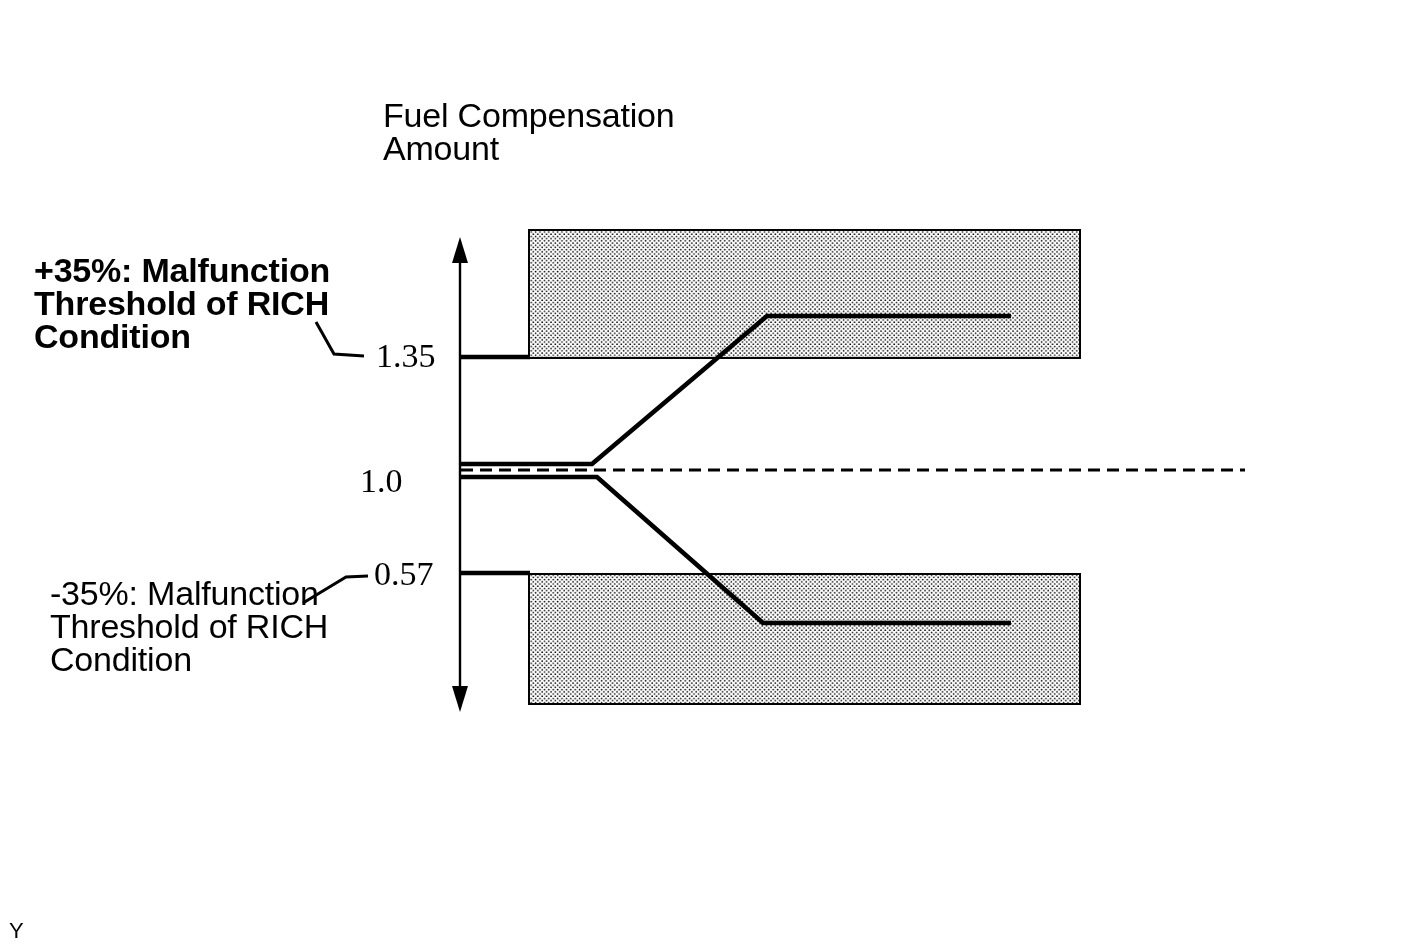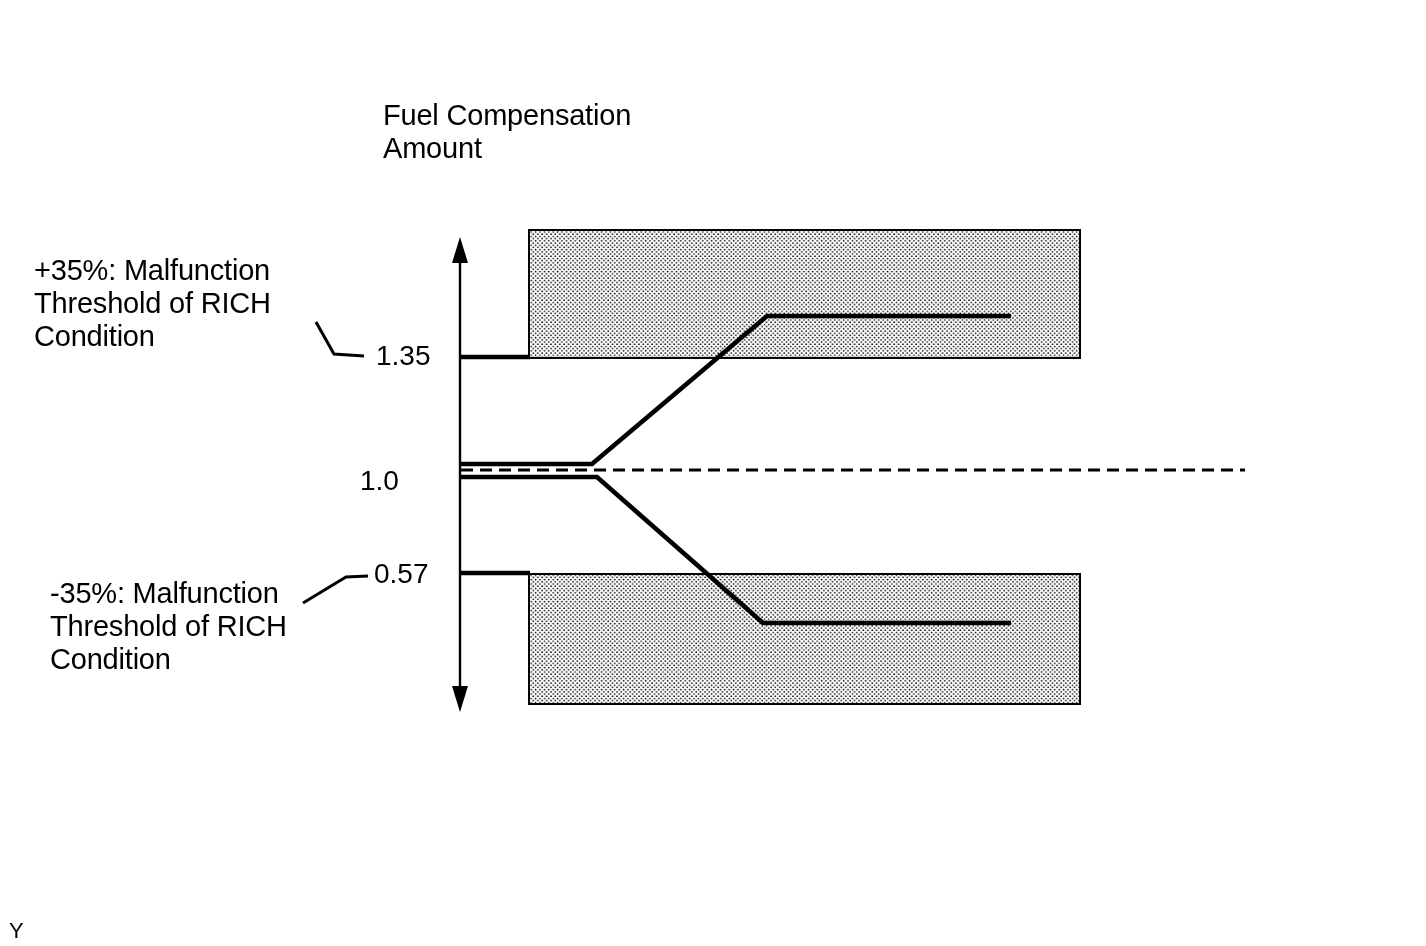--- a/index.html
+++ b/index.html
@@ -19,30 +19,31 @@
     position: absolute;
     left: 0; top: 0;
     width: 1426px; height: 946px;
   }
   svg.diagram {
     position: absolute;
     left: 0; top: 0;
   }
   .lbl {
     position: absolute;
-    font-size: 29px;
+    font-size: 34px;
     line-height: 33px;
     letter-spacing: -0.2px;
     white-space: nowrap;
   }
   .tick {
     position: absolute;
-    font-size: 28px;
+    font-size: 34px;
     line-height: 29px;
     white-space: nowrap;
+    font-family: Liberation Serif, serif;
   }
   .corner {
     position: absolute;
     font-size: 22px;
     line-height: 24px;
   }
 </style>
 </head>
 <body>
 
@@ -74,21 +75,21 @@
         <polygon points="460,237 452,263 468,263" fill="#000000"></polygon>
         <polygon points="460,712 452,686 468,686" fill="#000000"></polygon>
       </g>
   </svg>
 
   <div class="lbl" style="left:383px; top:99px;">
     <div>Fuel Compensation</div>
     <div>Amount</div>
   </div>
 
-  <div class="lbl" style="left:34px; top:254px;">
+  <div class="lbl" style="left:34px; top:254px;font-weight:bold;">
     <div>+35%: Malfunction</div>
     <div>Threshold of RICH</div>
     <div>Condition</div>
   </div>
 
   <div class="lbl" style="left:34px; top:577px;margin-left:16px;">
     <div>-35%: Malfunction</div>
     <div>Threshold of RICH</div>
     <div>Condition</div>
   </div>

